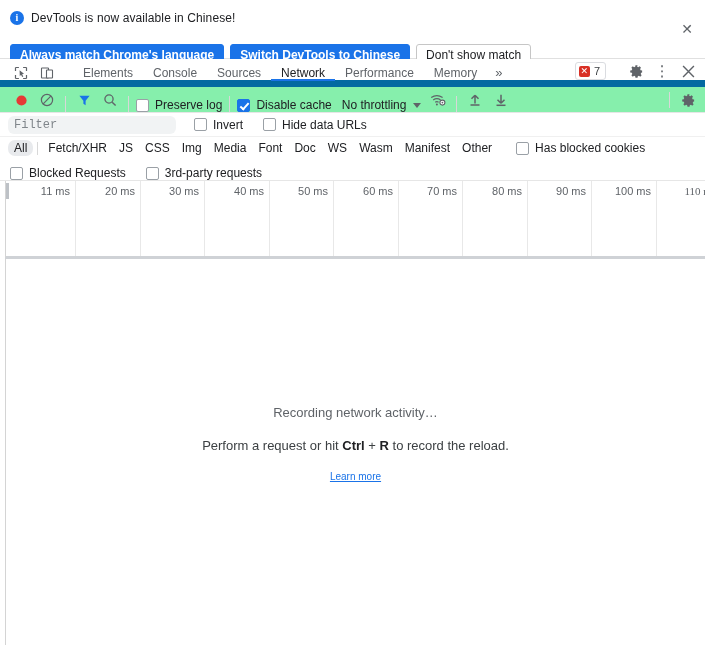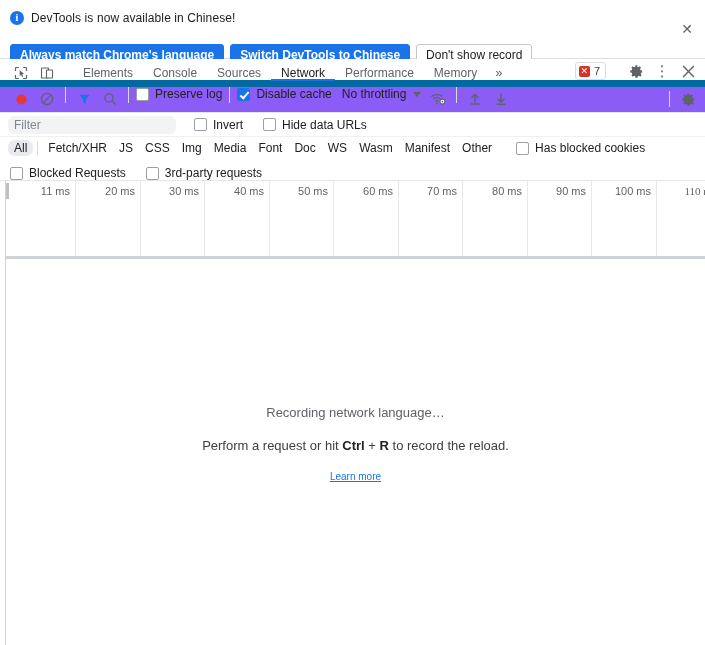--- a/index.html
+++ b/index.html
@@ -77,23 +77,23 @@
     font-size: 11px; color: #3c4043; cursor: default;
   }
   .err-sq {
     width: 11px; height: 11px; background: #d93025; border-radius: 2px;
     color: #fff; font-size: 9px; line-height: 11px; text-align: center;
     font-weight: bold; font-family: "DejaVu Sans", sans-serif;
   }
 
   
   .toolbar {
-    display: flex; align-items: flex-start;
+    display: flex; align-items: flex-end;
     height: 26px; border-bottom: 1px solid #e6e6e6;
-    background: #8b5cf6; padding: 0 4px 0 8px;
+    background: #86efac; padding: 0 4px 0 8px;
     font-size: 12px; color: #202124;
   }
   .tool-icon { width: 26px; height: 24px; display: flex; align-items: center; justify-content: center; cursor: default; }
   .vsep { width: 1px; height: 16px; background: #d8d8d8; margin: 0 5px; flex: 0 0 1px; }
   .cb-label { display: flex; align-items: center; gap: 6px; cursor: default; white-space: nowrap; padding: 0 2px; }
   .cbox {
     width: 13px; height: 13px; border: 1px solid #9aa0a6; border-radius: 2px;
     background: #fff; flex: 0 0 13px; position: relative;
   }
   .cbox.checked { background: #1a73e8; border-color: #1a73e8; }
@@ -107,21 +107,21 @@
 
   
   .filterrow {
     display: flex; align-items: center;
     height: 24px; padding: 0 8px; background: #fff;
     border-bottom: 1px solid #f0f0f0;
   }
   .filter-input {
     width: 168px; height: 18px; background: #f1f3f4;
     border: none; border-radius: 6px; padding: 0 6px;
-    font-family: Liberation Sans, sans-serif; font-size: 12px; color: #202124;
+    font-family: Liberation Mono, monospace; font-size: 12px; color: #202124;
   }
   .filter-input::placeholder { color: #80868b; }
   .filterrow .cb-label { margin-left: 16px; font-size: 12px; color: #202124; }
 
   
   .typerow {
     display: flex; align-items: center;
     height: 22px; padding: 0 8px; background: #fff;
     font-size: 12px; color: #202124;
   }
@@ -183,21 +183,21 @@
 <div id="app">
 
   <div class="infobar">
     <div class="infobar-row1">
       <div class="info-icon">i</div>
       <div class="infobar-text">DevTools is now available in Chinese!</div>
     </div>
     <div class="infobar-row2">
       <div class="btn btn-primary">Always match Chrome's language</div>
       <div class="btn btn-primary">Switch DevTools to Chinese</div>
-      <div class="btn btn-secondary">Don't show record</div>
+      <div class="btn btn-secondary">Don't show match</div>
     </div>
     <div class="infobar-close">✕</div>
   </div>
 
   <div class="tabbar">
     <div class="tb-iconbtn">
       <svg width="14" height="14" viewBox="0 0 14 14">
         <path d="M1.5 1.5h3.4M1.5 1.5v3.4M12.5 1.5H9.1M12.5 1.5v3.4M1.5 12.5h3.4M1.5 12.5V9.1M12.5 12.5H9.1M12.5 12.5V9.1" stroke="#5f6368" stroke-width="1.2" fill="none"></path>
         <path d="M5.6 4.3l4.4 3.5-1.9.4 1.2 2.2-1.1.6-1.2-2.2-1.2 1.5z" fill="#5f6368"></path>
       </svg>
@@ -385,21 +385,21 @@
       </div>
     <div class="tl-tick" style="left:586px;width:65px;">
         <span>100 ms</span>
       </div>
     <div class="tl-tick" style="left:652px;width:49px;border-right:none;font-family:Liberation Serif, serif;">
         <span style="right:0;">110 r</span>
       </div>
   </div>
 
   <div class="main">
-    <div class="m-line1">Recording network language…</div>
+    <div class="m-line1">Recording network activity…</div>
     <div class="m-line2">
       <span>Perform a request or hit </span><b>Ctrl</b><span> + </span><b>R</b><span> to record the reload.</span>
     </div>
     <a class="m-link" href="#">Learn more</a>
   </div>
 
   <div class="bottomfill"></div>
 
 </div>
 

